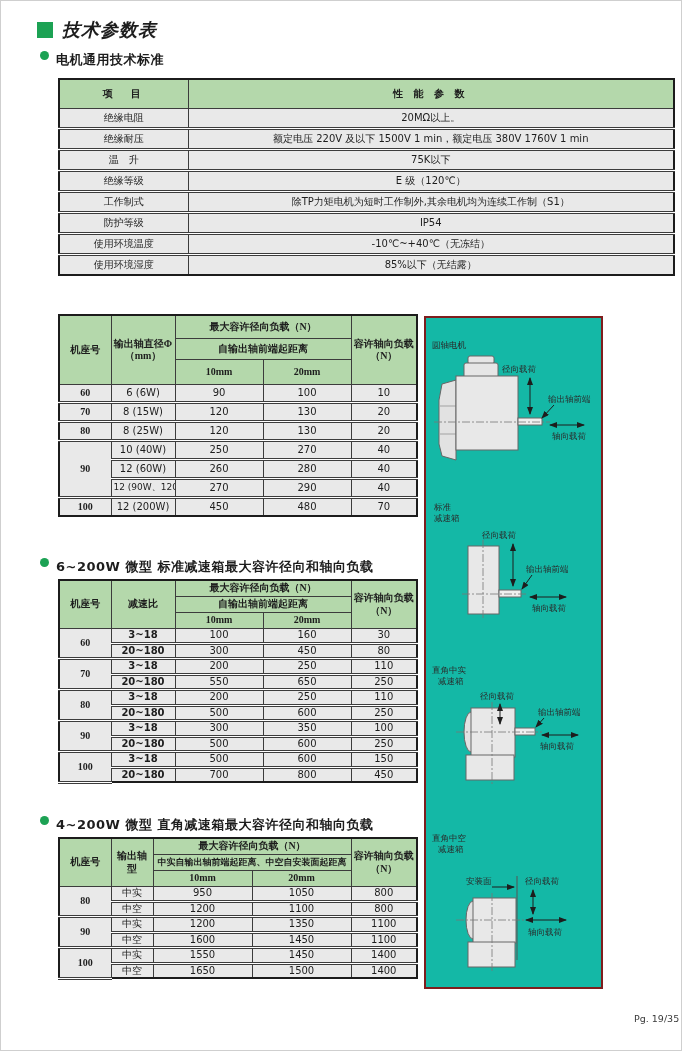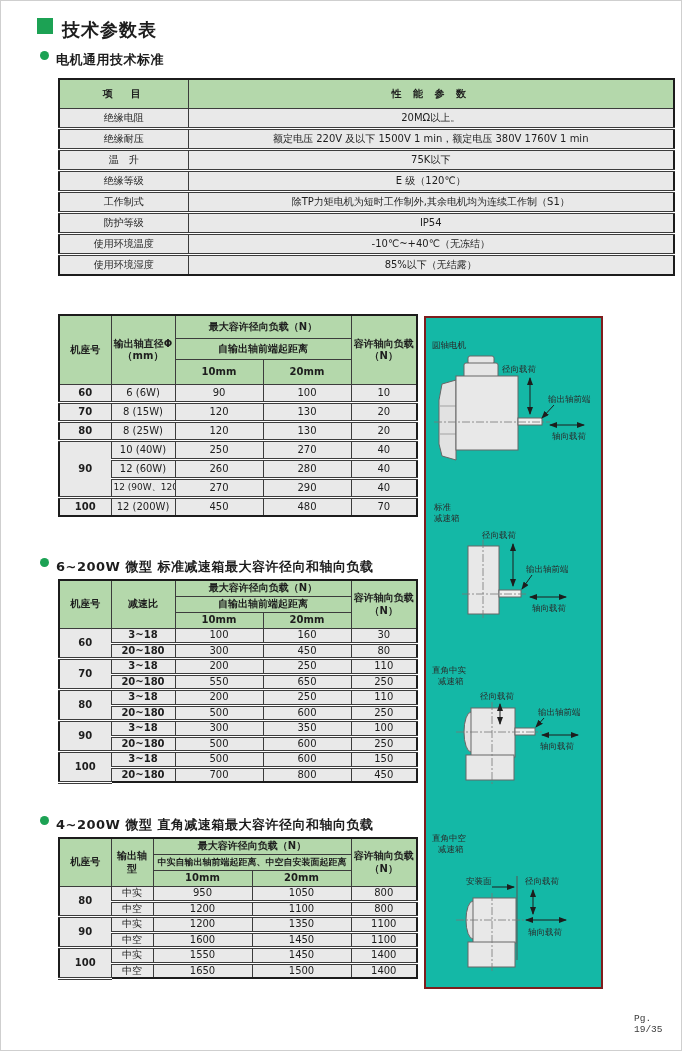--- a/index.html
+++ b/index.html
@@ -1,27 +1,27 @@
 <!DOCTYPE html>
 <html><head>
 <meta charset="utf-8">
 <style>
   html,body{margin:0;padding:0;background:#fff;}
   .page{position:relative;width:682px;height:1051px;background:#fff;border:1px solid #cfcfcf;
         box-sizing:border-box;font-family:"DejaVu Sans","Liberation Sans",sans-serif;color:#1d1d1d;overflow:hidden;}
   
-  .main-title{position:absolute;left:36px;top:17px;display:flex;align-items:flex-start;gap:9px;}
+  .main-title{position:absolute;left:36px;top:17px;display:flex;align-items:center;gap:9px;font-style:italic;}
   .main-title .sq{width:16px;height:16px;background:#1ca254;}
   .main-title .txt{font-size:18px;font-weight:bold;letter-spacing:1px;}
   .sec-title{position:absolute;display:flex;align-items:flex-start;gap:7px;font-size:13px;font-weight:bold;letter-spacing:.5px;}
   .sec-title .dot{width:9px;height:9px;border-radius:50%;background:#1ca254;flex:0 0 auto;}
   
   table.tbl{border-collapse:collapse;table-layout:fixed;border:2px solid #1c1c1c;font-size:10px;}
   .tbl th,.tbl td{border:1px solid #3c3c3c;text-align:center;vertical-align:middle;padding:0 2px;overflow:hidden;line-height:1.25;}
-  .tbl th{background:#b4d8ab;font-weight:bold;}
+  .tbl th{background:#b4d8ab;font-weight:bold;font-family:Liberation Serif, serif;}
   .tbl td{background:#e9e9e9;}
   .tbl tbody td,.tbl tbody th{border-bottom:3px double #3c3c3c;}
   .tbl tbody tr:last-child td,.tbl tbody tr:last-child th{border-bottom:1px solid #3c3c3c;}
   .tbl tbody th{background:#e9e9e9;font-weight:bold;margin-left:24px;}
   .b{font-weight:bold;}
   .small{font-size:9px;white-space:nowrap;}
   #t1{position:absolute;left:57px;top:77px;width:615px;}
   #t1 thead th{height:28px;letter-spacing:4px;}
   #t1 tbody td{height:18px;}
   #t2{position:absolute;left:57px;top:313px;width:358px;}
@@ -31,21 +31,21 @@
   #t2 tbody td,#t2 tbody th{height:16px;}
   #t3{position:absolute;left:57px;top:578px;width:358px;}
   #t3 thead tr th{height:15px;}
   #t3 tbody td,#t3 tbody th{height:11px;}
   #t4{position:absolute;left:57px;top:836px;width:358px;}
   #t4 thead tr th{height:15px;}
   #t4 tbody td,#t4 tbody th{height:11px;}
   
   .diagram-box{position:absolute;left:423px;top:315px;width:179px;height:673px;border:2px solid #7f1d1d;box-sizing:border-box;background:#14b8a6;}
   .diagram-box svg text{font-family:"DejaVu Sans","Liberation Sans",sans-serif;font-size:8.5px;fill:#2a2a2a;}
-  .pgnum{position:absolute;left:633px;top:1012px;font-size:9.5px;color:#3a3a3a;font-family:Liberation Mono, monospace;}
+  .pgnum{position:absolute;left:633px;top:1012px;font-size:9.5px;color:#3a3a3a;}
 </style>
 </head>
 <body>
 
 <div class="page">
 
   <div class="main-title">
     <span class="sq"></span>
     <span class="txt">技术参数表</span>
   </div>

